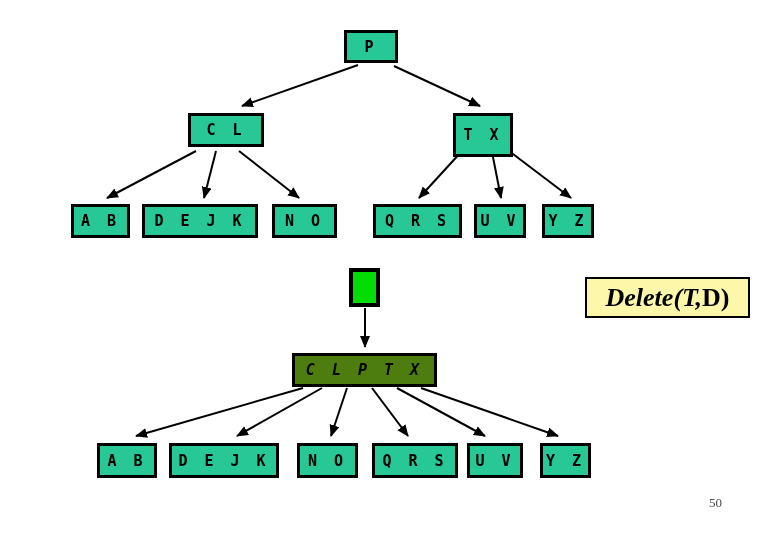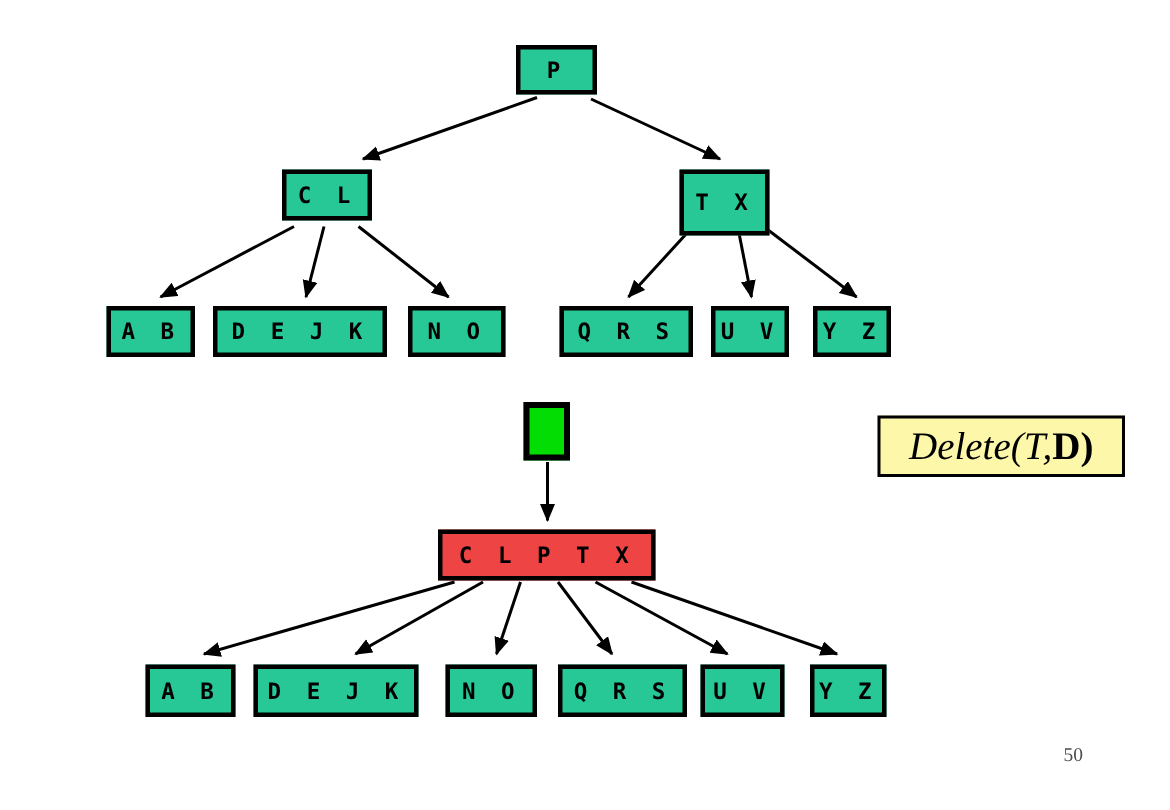--- a/index.html
+++ b/index.html
@@ -18,34 +18,34 @@
     border:3px solid #000;
     display:flex;align-items:center;justify-content:center;
     font-family:"DejaVu Sans Mono","Liberation Mono",monospace;
     font-weight:bold;
     font-size:15px;
     letter-spacing:4px;
     color:#000;
     white-space:nowrap;
   }
   .teal{background:#28c796;}
-  .green{background:#ef4444;}
+  .green{background:#4d7c0f;font-style:italic;}
   .mini{position:absolute;box-sizing:border-box;border:4px solid #000;background:#04dd04;}
   .op-label{
     position:absolute;
     box-sizing:border-box;
     border:2px solid #000;
     background:#fdf7aa;
     display:flex;align-items:center;justify-content:center;
     font-family:"Liberation Serif","DejaVu Serif",serif;
     font-size:26px;
     color:#000;
     white-space:nowrap;
   }
-  .op-label .it{font-style:italic;font-weight:normal;}
+  .op-label .it{font-style:italic;font-weight:bold;}
   .op-label .bd{font-style:normal;font-weight:bold;}
   .page-num{
     position:absolute;
     font-family:"Liberation Serif","DejaVu Serif",serif;
     font-size:13px;
     color:#4c4c4c;
     margin-left:12px;
   }
 </style>
 </head>
@@ -76,21 +76,21 @@
     <line x1="303" y1="388" x2="136" y2="436" stroke="#000" stroke-width="2" marker-end="url(#ah)"></line>
     <line x1="322" y1="388" x2="237" y2="436" stroke="#000" stroke-width="2" marker-end="url(#ah)"></line>
     <line x1="347" y1="388" x2="331" y2="436" stroke="#000" stroke-width="2" marker-end="url(#ah)"></line>
     <line x1="372" y1="388" x2="408" y2="436" stroke="#000" stroke-width="2" marker-end="url(#ah)"></line>
     <line x1="397" y1="388" x2="485" y2="436" stroke="#000" stroke-width="2" marker-end="url(#ah)"></line>
     <line x1="421" y1="388" x2="558" y2="436" stroke="#000" stroke-width="2" marker-end="url(#ah)"></line>
   </svg>
 
   <div class="node teal" style="left:344px;top:30px;width:54px;height:33px;">P</div>
 
-  <div class="node teal" style="left:188px;top:113px;width:60px;height:34px;">C L</div>
+  <div class="node teal" style="left:188px;top:113px;width:76px;height:34px;">C L</div>
   <div class="node teal" style="left:453px;top:113px;width:60px;height:44px;">T X</div>
 
   <div class="node teal" style="left:71px;top:204px;width:59px;height:34px;">A B</div>
   <div class="node teal" style="left:142px;top:204px;width:116px;height:34px;">D E J K</div>
   <div class="node teal" style="left:272px;top:204px;width:65px;height:34px;">N O</div>
   <div class="node teal" style="left:373px;top:204px;width:89px;height:34px;">Q R S</div>
   <div class="node teal" style="left:474px;top:204px;width:52px;height:34px;">U V</div>
   <div class="node teal" style="left:542px;top:204px;width:52px;height:34px;">Y Z</div>
 
   <div class="mini" style="left:349px;top:268px;width:31px;height:39px;"></div>

